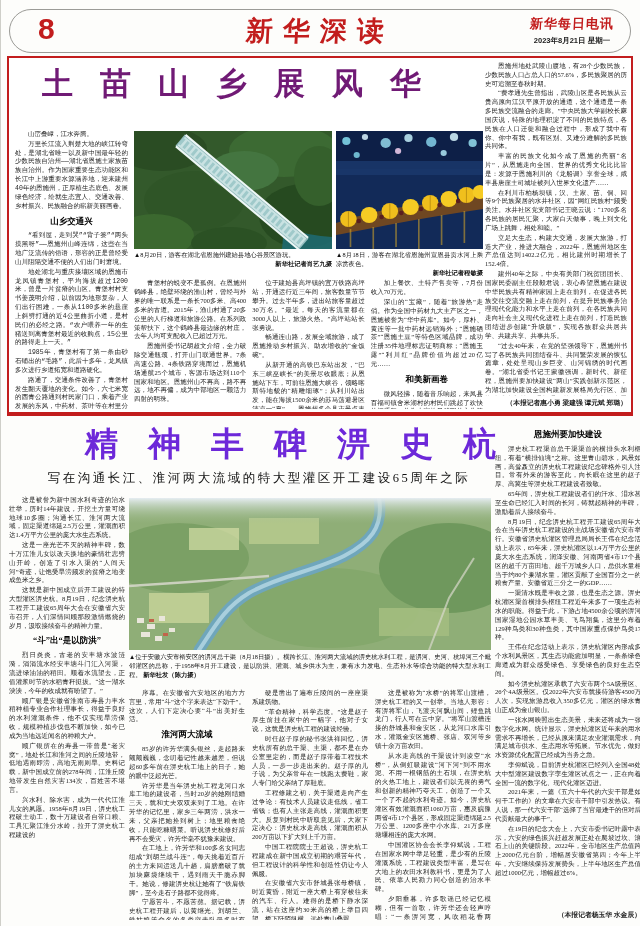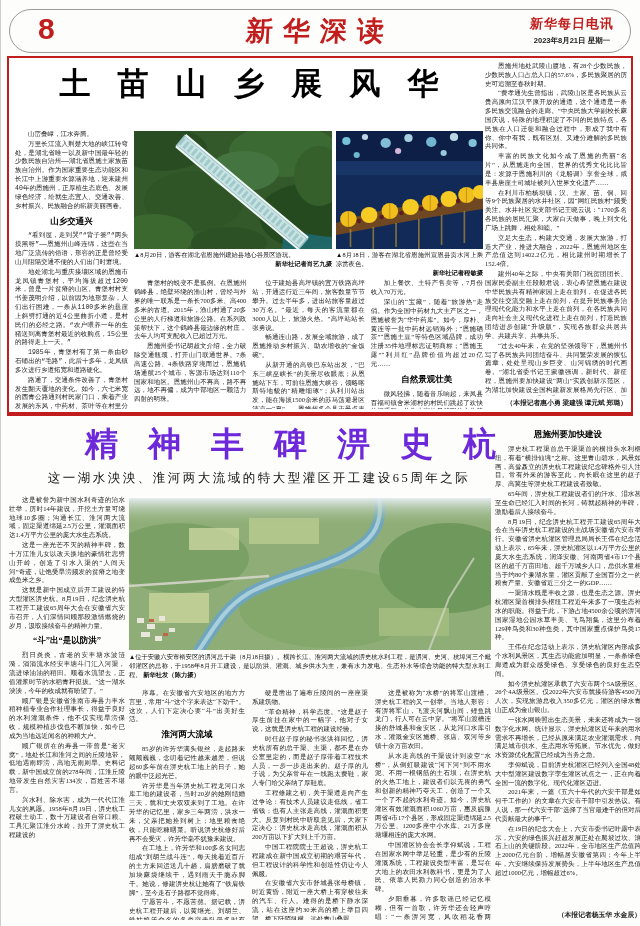--- a/index.html
+++ b/index.html
@@ -34,22 +34,22 @@
   .cap{font-size:6.3px;line-height:1.4;text-align:justify;color:#111;}
   .cap .credit{display:block;text-align:right;font-weight:bold;}
   .capline{font-size:6.3px;line-height:1.4;text-align:justify;color:#111;}
   .capline .credit{font-weight:bold;}
   .flow{overflow:hidden;}
   figure{margin:0;}
   
   .art1{position:absolute;left:6px;top:56px;width:626px;height:360px;
     border:2px solid var(--red);border-bottom-width:4px;background:#fff;box-sizing:border-box;}
   .a1-left{position:absolute;left:6px;top:3px;width:468px;height:348px;}
-  .a1-headline{margin:2px 0 0;font-size:31px;font-weight:900;color:#000000;
-    text-align:center;letter-spacing:27px;text-indent:27px;white-space:nowrap;}
+  .a1-headline{margin:2px 0 0;font-size:31px;font-weight:900;color:#701a75;
+    text-align:left;letter-spacing:27px;text-indent:27px;white-space:nowrap;}
   .a1-subtitle{font-size:12px;letter-spacing:3.5px;text-align:center;margin-top:5px;color:#111;}
   .a1-body{position:absolute;left:0;top:70px;width:468px;height:278px;display:flex;gap:6px;}
   .c1{width:113px;flex:none;overflow:hidden;font-family:Liberation Mono, monospace;}
   .a1-mid{flex:1;display:flex;flex-direction:column;min-width:0;}
   .photos{display:flex;gap:4px;height:118px;}
   .ph1{width:198px;flex:none;}
   .ph2{flex:1;min-width:0;}
   .photos svg{display:block;width:100%;height:100%;}
   .caps{display:flex;gap:4px;margin:2px 0 2px;}
   .caps .cap:first-child{width:198px;flex:none;}
@@ -212,21 +212,21 @@
                   <p class="para">位于建始县高坪镇的宜万铁路高坪站，开通运行近三年间，旅客数量节节攀升。过去半年多，进出站旅客量超过30万名。“最近，每天的客流量都在3000人以上，旅游火热。”高坪站站长张勇说。</p>
                   <p class="para">畅通连山路，发展全域旅游，成了恩施推动乡村振兴、助农增收的“金饭碗”。</p>
                   <p class="para">从新开通的高铁巴东站出发，“巴东三峡巫峡长”的美景尽收眼底；从恩施站下车，可前往恩施大峡谷，领略喀斯特地貌的“精雕细琢”；从利川站出发，能在海拔1500余米的苏马荡避暑区清凉一“夏”……恩施州多个县市景点丰富，自然景观壮美，生态优势日益转化为发展优势。</p>
                 </div>
             </div>
             <div class="mcol">
               <div>
                   <p class="para">加上餐饮、土特产售卖等，7月份收入70万元。</p>
                   <p class="para">深山的“宝藏”，随着“旅游热”走俏。作为全国中药材九大主产区之一，恩施被誉为“华中药库”。如今，厚朴、黄连等一批中药材远销海外；“恩施硒茶”“恩施土豆”等特色区域品牌，成功注册35件地理标志证明商标；“恩施玉露”“利川红”品牌价值均超过20亿元……</p>
                 </div>
-              <h3 class="sec">自然景观壮美</h3>
+              <h3 class="sec">和美新画卷</h3>
               <div>
                   <p class="para">微风轻拂，随着音乐响起，来凤县百福司镇舍米湖村的村民们跳起了欢快的摆手舞。作为土家族最鲜明的文化符号之一，在舍米湖村，上至耄耋老人，下至垂髫孩童，人人能跳一手好摆手舞。</p>
                 </div>
             </div>
           </div>
         </div>
       </div>
     </div>
 
     <div class="a1-right">
@@ -238,21 +238,21 @@
           <p class="para">立足大生态，构建大交通，发展大旅游，打造大产业，推进大融合，2022年，恩施州地区生产总值达到1402.2亿元，相比建州时期增长了152.4倍。</p>
           <p class="para">建州40年之际，中央有关部门祝贺团团长、国家民委副主任段毅君说，衷心希望恩施在建设中华民族共有精神家园上走在前列，在促进各民族交往交流交融上走在前列，在提升民族事务治理现代化能力和水平上走在前列，在各民族共同走向社会主义现代化进程上走在前列，打造民族团结进步创建“升级版”，实现各族群众共居共学、共建共享、共事共乐。</p>
           <p class="para">“过去40年来，在党的坚强领导下，恩施州书写了各民族共同团结奋斗、共同繁荣发展的恢弘篇章，处处呈现山乡巨变、山河锦绣的时代画卷。”湖北省委书记王蒙徽强调，新时代、新征程，恩施州要加快建设“两山”实践创新示范区，为湖北加快建设全国构建新发展格局先行区、加快建成中部地区崛起重要战略支点作出更大贡献。</p>
         </div>
       <div class="byline">（本报记者惠小勇 梁建强 谭元斌 郑璐）</div>
     </div>
   </section>
 
   <section class="art2">
     <h1 class="a2-headline">精神丰碑淠史杭</h1>
-    <div class="a2-subtitle">这一湖水泱泱、淮河两大流域的特大型灌区开工建设65周年之际</div>
+    <div class="a2-subtitle">写在沟通长江、淮河两大流域的特大型灌区开工建设65周年之际</div>
 
     <div class="a2-col1 flow">
       <div>
           <p class="para">这是被誉为新中国水利奇迹的治水壮举，历时14年建设，开挖土方量可绕地球10多圈；沟通长江、淮河两大流域，固定渠道绵延2.5万公里，灌溉面积达1.4万平方公里的庞大水生态系统。</p>
           <p class="para">这是一座光芒不灭的精神丰碑，数十万江淮儿女以改天换地的豪情壮志劈山开岭，创造了引水入渠的“人间天河”奇迹，让饱受旱涝频发的贫瘠之地变成鱼米之乡。</p>
           <p class="para">这就是新中国成立后开工建设的特大型灌区淠史杭。8月19日，纪念淠史杭工程开工建设65周年大会在安徽省六安市召开，人们深情回顾那段激情燃烧的岁月，汲取接续奋斗的精神力量。</p>
         </div>
       <h3 class="sec">“斗”出“是以防洪”</h3>
       <div>
           <p class="para">烈日炎炎，古老的安丰塘水波涟漪，涓涓流水经安丰塘斗门汇入河渠，流进绿油油的稻田。顺着水流望去，正值灌浆时节的水稻青秆挺拔。“这一湖水泱泱，今年的收成就有盼望了。”</p>

